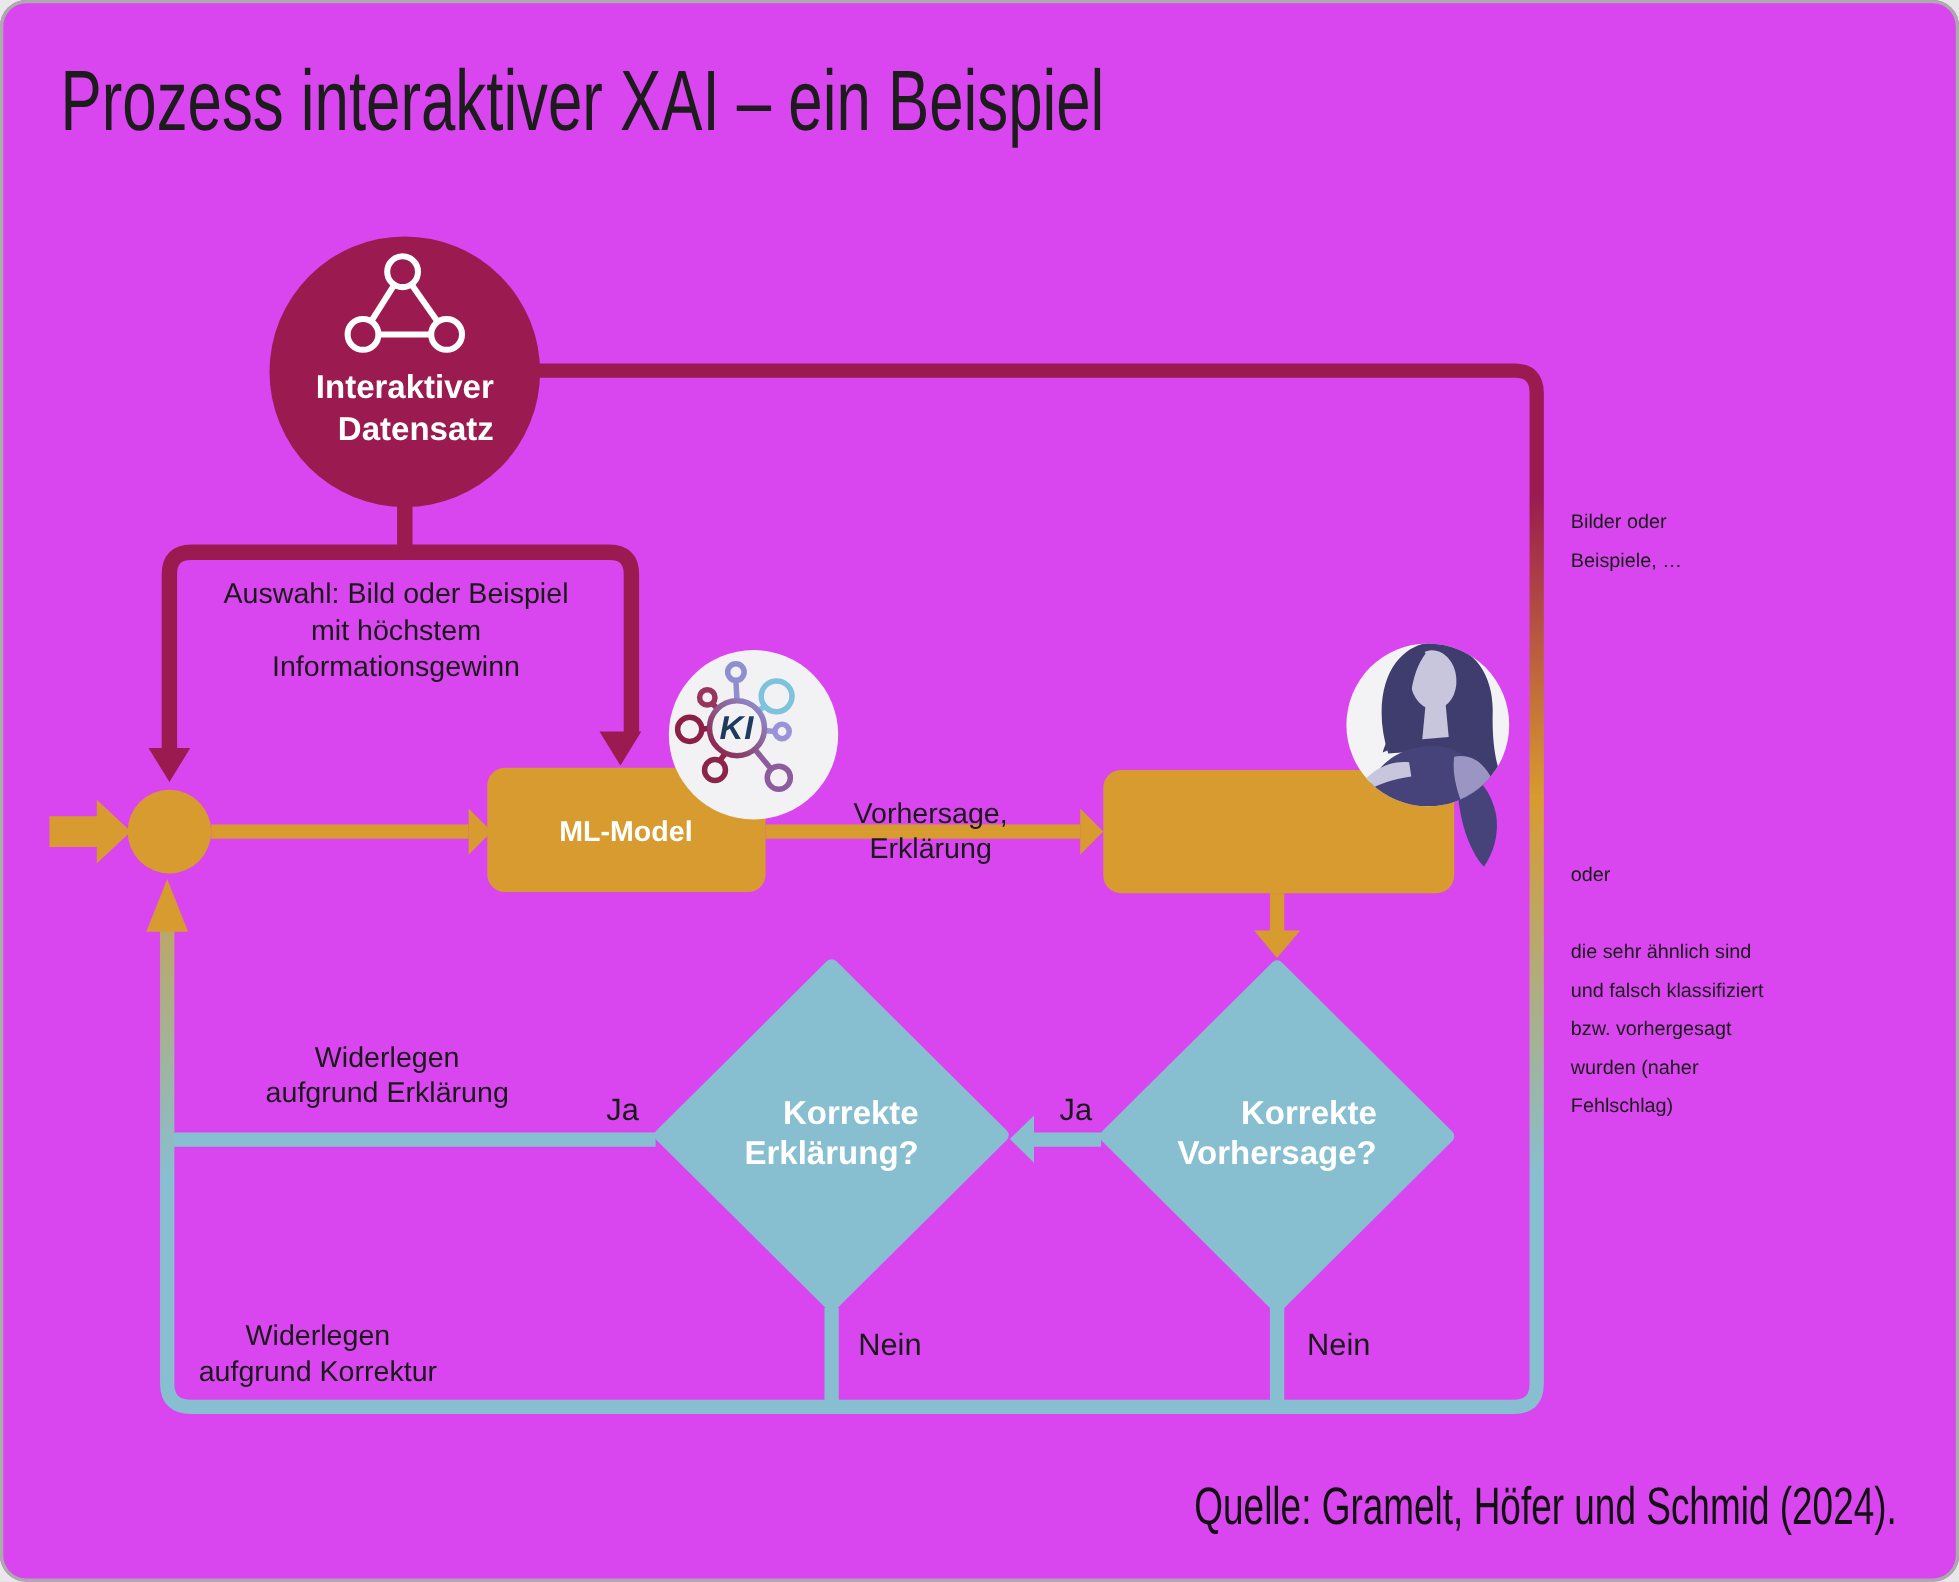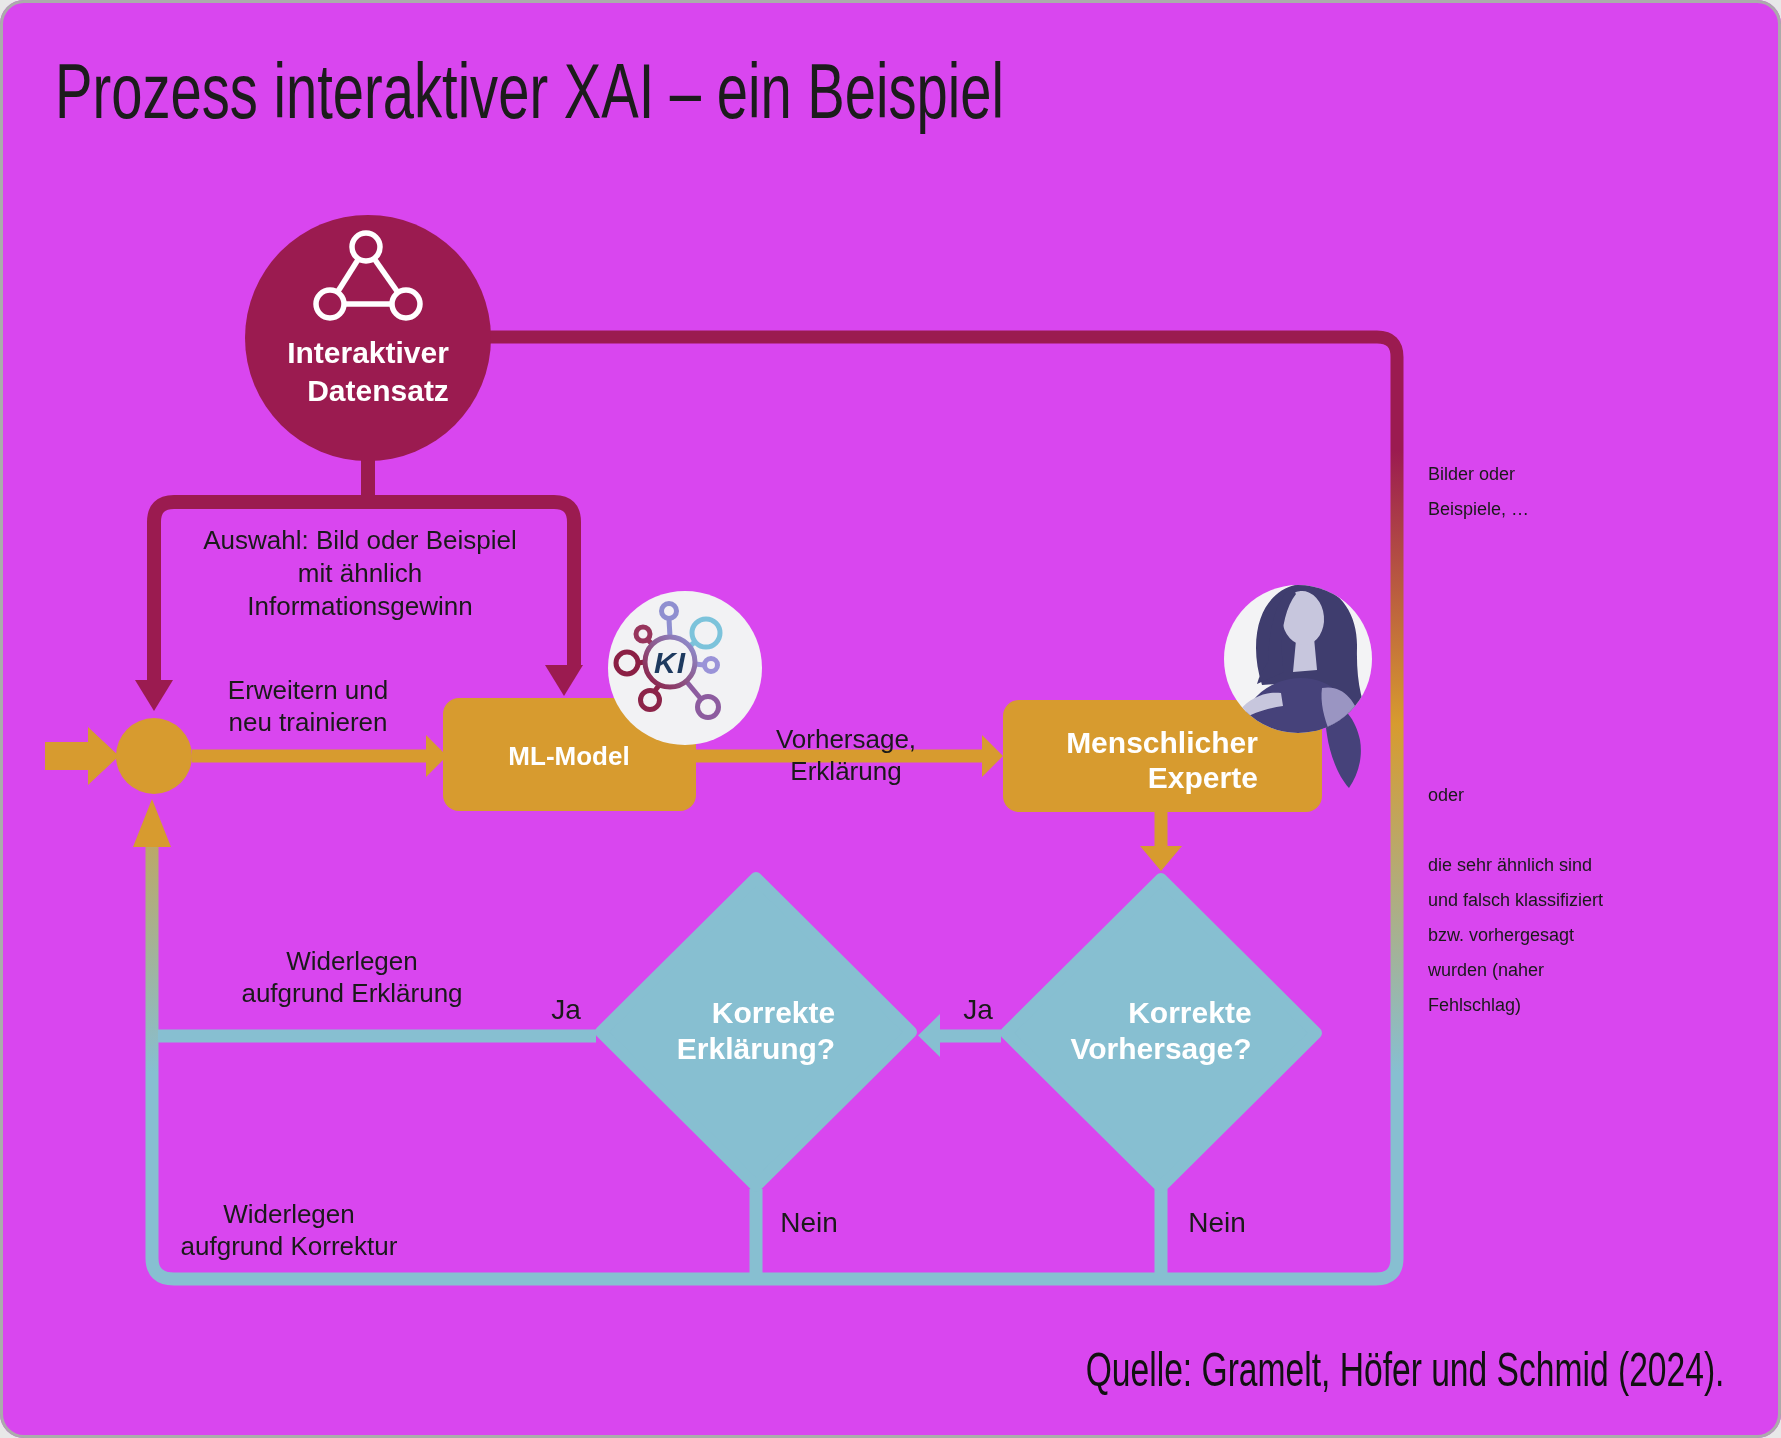--- a/index.html
+++ b/index.html
@@ -139,32 +139,28 @@
     </g>
   </svg>
 
   <div class="title">Prozess interaktiver XAI – ein Beispiel</div>
   <div class="source">Quelle: Gramelt, Höfer und Schmid (2024).</div>
 
   <div class="nodelbl" style="left:368px;top:372px;font-size:30px;line-height:38px;">Interaktiver
 Datensatz</div>
   <div class="nodelbl" style="left:569px;top:756px;font-size:26px;">ML-Model</div>
   <div class="ki-lbl" style="left:670px;top:663px;">KI</div>
-  <div class="nodelbl" style="left:1162px;top:760px;font-size:30px;line-height:35px;">Menschlicher
-Experte</div>
   <div class="nodelbl" style="left:1161px;top:1031px;font-size:30px;line-height:36px;">Korrekte
 Vorhersage?</div>
   <div class="nodelbl" style="left:756px;top:1031px;font-size:30px;line-height:36px;">Korrekte
 Erklärung?</div>
 
   <div class="lbl" style="left:360px;top:573px;">Auswahl: Bild oder Beispiel
-mit ähnlich
+mit höchstem
 Informationsgewinn</div>
-  <div class="lbl" style="left:308px;top:706px;line-height:32px;">Erweitern und
-neu trainieren</div>
   <div class="lbl" style="left:846px;top:707px;line-height:32px;margin-top:48px;">Vorhersage,
 Erklärung</div>
   <div class="lbl" style="left:978px;top:1009px;font-size:28px;">Ja</div>
   <div class="lbl" style="left:566px;top:1009px;font-size:28px;">Ja</div>
   <div class="lbl" style="left:1217px;top:1222px;font-size:28px;">Nein</div>
   <div class="lbl" style="left:809px;top:1222px;font-size:28px;">Nein</div>
   <div class="lbl" style="left:352px;top:977px;line-height:32px;">Widerlegen
 aufgrund Erklärung</div>
   <div class="lbl" style="left:289px;top:1230px;line-height:32px;">Widerlegen
 aufgrund Korrektur</div>

